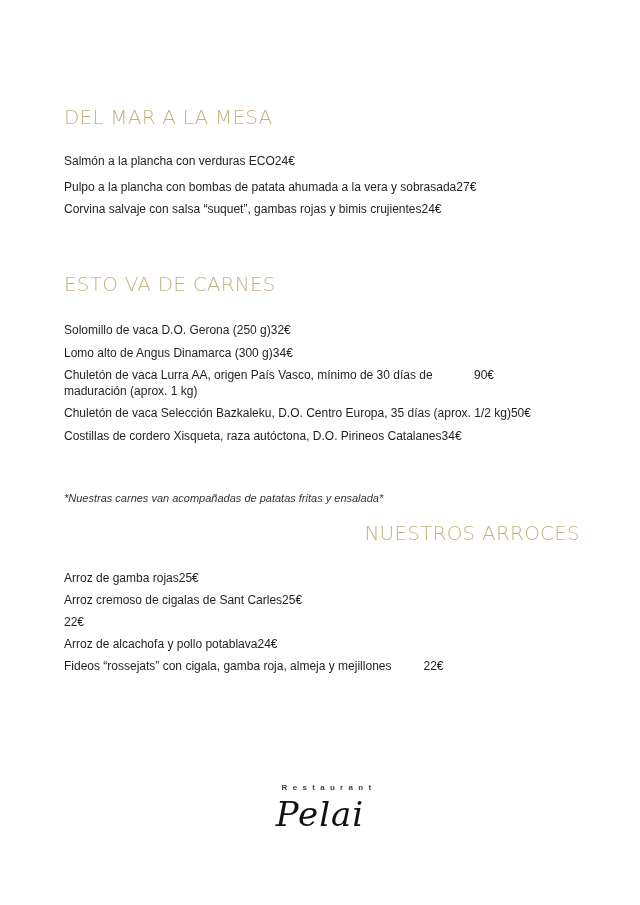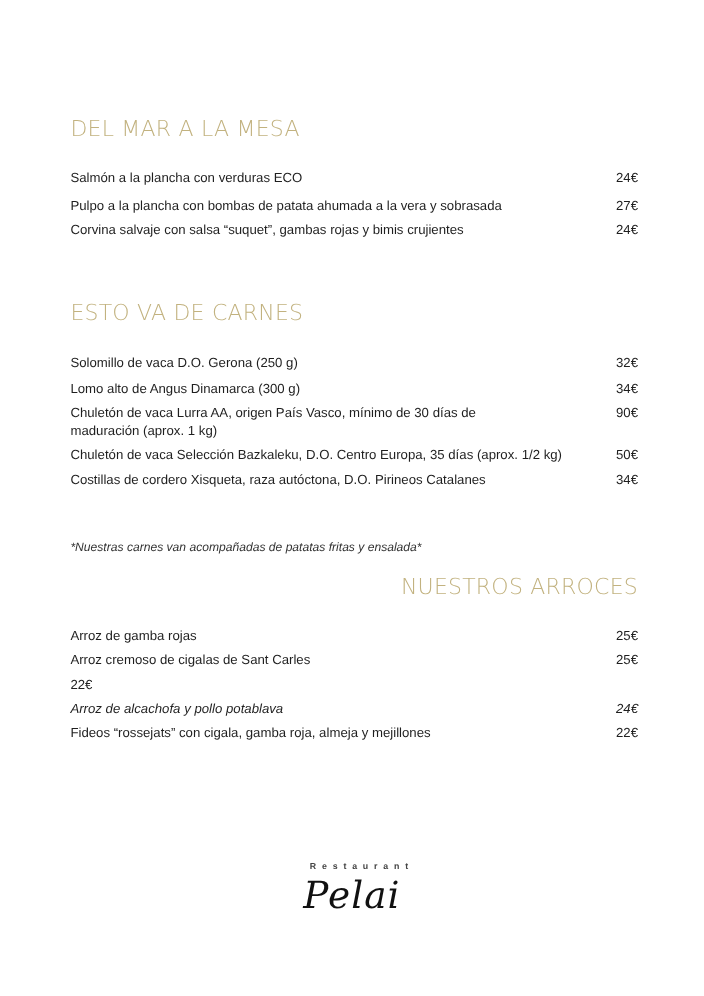--- a/index.html
+++ b/index.html
@@ -8,21 +8,21 @@
     font-family: "Liberation Sans", "DejaVu Sans", sans-serif; color: #222;
   }
   .section { position: absolute; left: 64px; width: 516px; }
   .section-title {
     font-family: "DejaVu Sans", sans-serif;
     font-weight: 300; font-size: 20px; letter-spacing: 0.2px;
     color: #c2b27f; margin: 0; line-height: 24px;
   }
   .item {
     position: absolute; left: 0; width: 516px;
-    display: flex; justify-content: space-between; align-items: flex-start;
+    display: flex; justify-content: flex-start; align-items: flex-start;
     font-size: 12px; line-height: 16px; color: #1f1f1f;
   }
   .item .name { max-width: 440px; }
   .item .price { text-align: right; white-space: nowrap; }
   .note {
     position: absolute; left: 0; font-size: 11px; font-style: italic; color: #333;
   }
   .logo { position: absolute; left: 250px; top: 783px; width: 140px; text-align: center; }
   .logo .small {
     font-size: 8px; letter-spacing: 5.3px; color: #444; padding-left: 18px; font-weight: bold;
@@ -34,21 +34,21 @@
 </style>
 </head>
 <body>
 
 <div class="section" style="top:105px;">
   <h2 class="section-title">DEL MAR A LA MESA</h2>
   <div class="item" style="top:48px;">
     <span class="name">Salmón a la plancha con verduras ECO</span>
     <span class="price">24€</span>
   </div>
-  <div class="item" style="top:74px;gap:48px;">
+  <div class="item" style="top:74px;">
     <span class="name">Pulpo a la plancha con bombas de patata ahumada a la vera y sobrasada</span>
     <span class="price">27€</span>
   </div>
   <div class="item" style="top:96px;">
     <span class="name">Corvina salvaje con salsa “suquet”, gambas rojas y bimis crujientes</span>
     <span class="price">24€</span>
   </div>
 </div>
 
 <div class="section" style="top:272px;">
@@ -82,21 +82,21 @@
     <span class="name">Arroz de gamba rojas</span>
     <span class="price">25€</span>
   </div>
   <div class="item" style="top:71px;">
     <span class="name">Arroz cremoso de cigalas de Sant Carles</span>
     <span class="price">25€</span>
   </div>
   <div class="item" style="top:93px;">
     <span class="price">22€</span>
   </div>
-  <div class="item" style="top:115px;font-style:italic;">
+  <div class="item" style="top:115px;">
     <span class="name">Arroz de alcachofa y pollo potablava</span>
     <span class="price">24€</span>
   </div>
   <div class="item" style="top:137px;gap:32px;">
     <span class="name">Fideos “rossejats” con cigala, gamba roja, almeja y mejillones</span>
     <span class="price">22€</span>
   </div>
 </div>
 
 <div class="logo">

